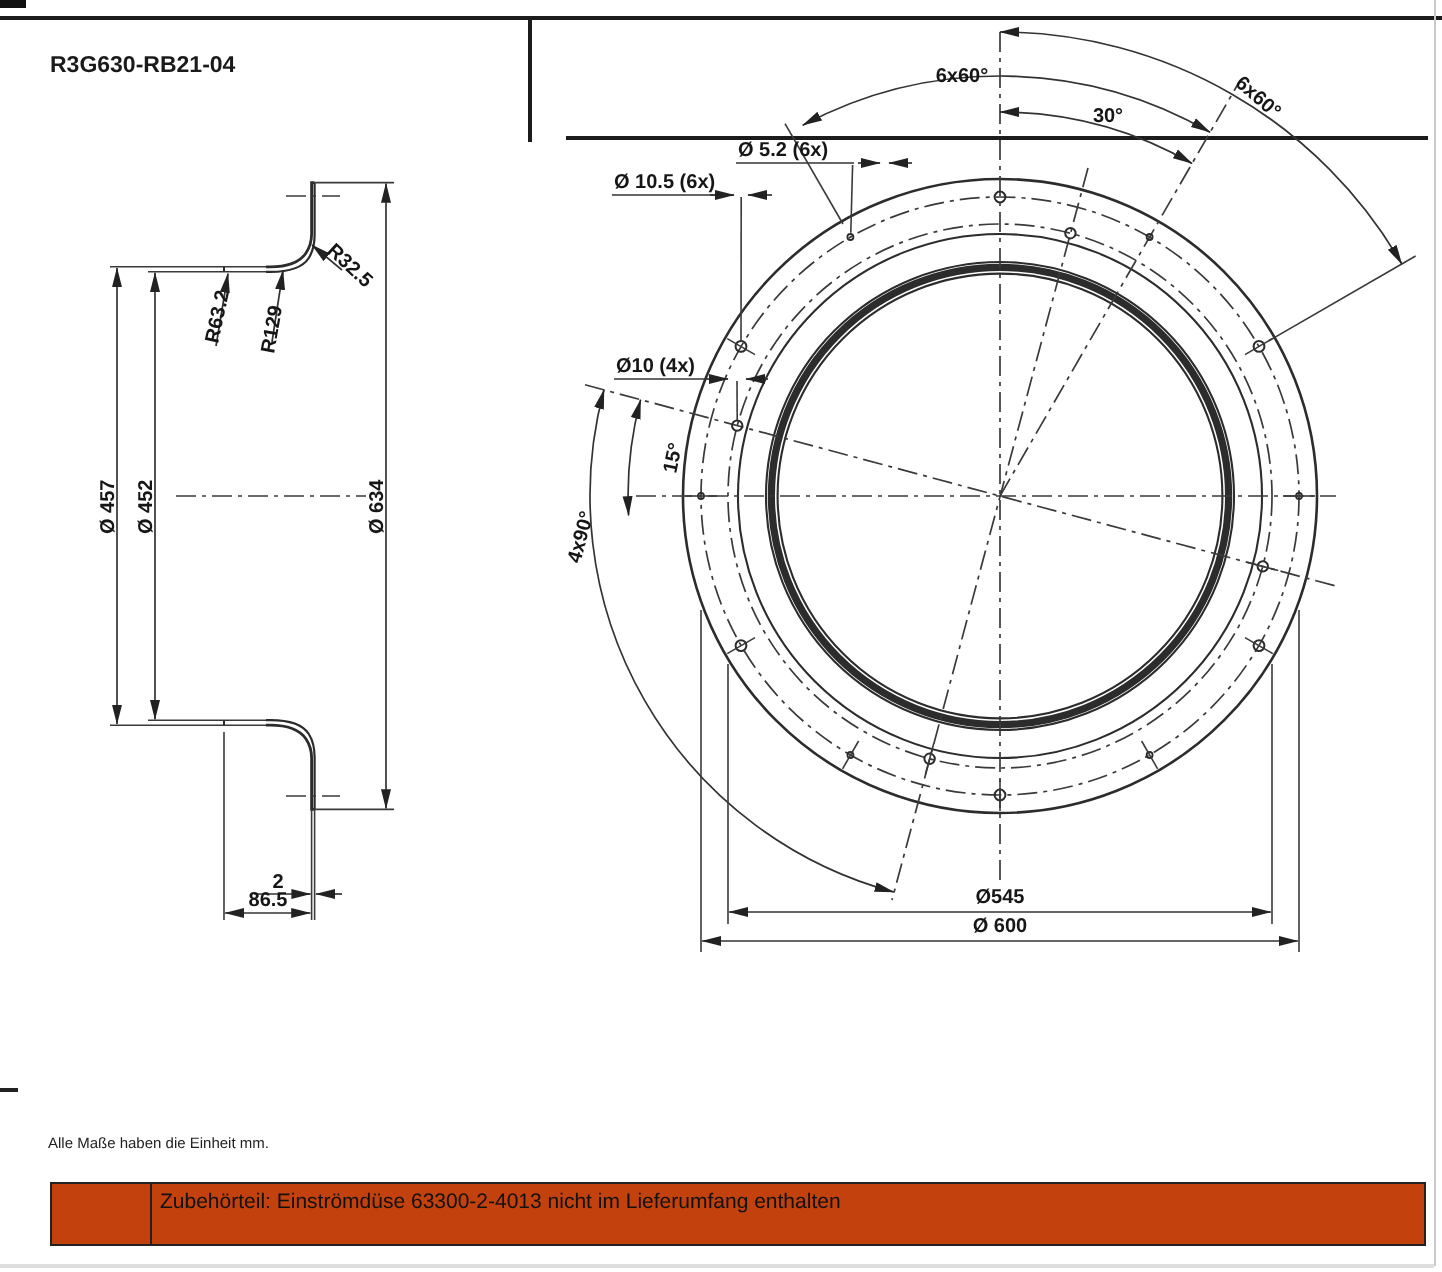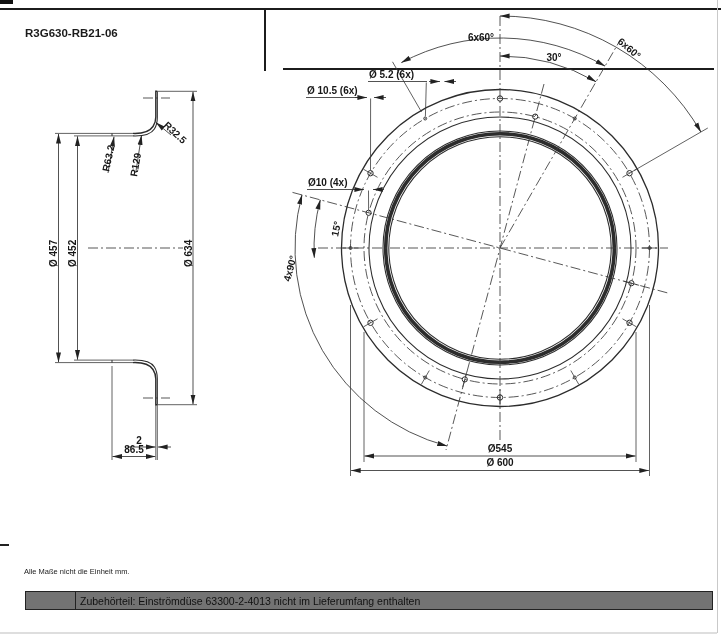--- a/index.html
+++ b/index.html
@@ -6,41 +6,41 @@
   .page{position:relative;width:721px;height:636px;background:#ffffff;overflow:hidden;
         font-family:"Liberation Sans","DejaVu Sans",sans-serif;color:#1a1a1a;}
   .top-rule{position:absolute;left:0;top:8px;width:721px;height:2px;background:#1c1c1c;}
   .corner-mark{position:absolute;left:0;top:0;width:13px;height:4px;background:#111;}
   .title-divider{position:absolute;left:264px;top:9px;width:2px;height:62px;background:#1c1c1c;}
   .title-rule{position:absolute;left:283px;top:68px;width:431px;height:1.5px;background:#1c1c1c;}
   .part-number{position:absolute;left:25px;top:27px;font-size:11.5px;font-weight:bold;letter-spacing:0px;}
   .doc-title{position:absolute;left:283px;top:24px;font-size:25px;letter-spacing:-0.3px;}
   .fold-mark{position:absolute;left:0;top:544px;width:9px;height:2px;background:#222;}
   .units-note{position:absolute;left:24px;top:567px;font-size:7.5px;color:#222;}
-  .acc-box{position:absolute;left:25px;top:591px;width:688px;height:19px;border:1.4px solid #222;box-sizing:border-box;background:#737373;}
+  .acc-box{position:absolute;left:25px;top:591px;width:688px;height:32px;border:1.4px solid #222;box-sizing:border-box;background:#c2410c;}
   .acc-cell{position:absolute;left:0;top:0;width:50px;height:100%;border-right:1.2px solid #222;box-sizing:border-box;}
   .acc-text{position:absolute;left:54px;top:2.5px;font-size:10.5px;color:#111;white-space:nowrap;}
   .edge-right{position:absolute;right:3px;top:0;width:1.5px;height:633px;background:#c9c9c9;}
   .edge-bottom{position:absolute;left:0;top:632px;width:717px;height:1.5px;background:#dedede;}
   svg{position:absolute;left:0;top:0;}
   svg text{font-family:"Liberation Sans","DejaVu Sans",sans-serif;font-weight:bold;fill:#161616;}
   .obj{stroke:#2c2c2c;fill:none;}
   .thin{stroke:#3a3a3a;fill:none;stroke-width:0.8;}
   .cl{stroke:#3a3a3a;fill:none;stroke-width:0.85;stroke-dasharray:10 3 2 3;}
   .dim{stroke:#333;fill:none;stroke-width:0.85;}
   .dt{font-size:10px;}
 </style>
 </head>
 <body>
 
 <div class="page">
   <div class="corner-mark"></div>
   <div class="top-rule"></div>
   <div class="title-divider"></div>
-  <div class="part-number">R3G630-RB21-06</div>
+  <div class="part-number">R3G630-RB21-04</div>
   <div class="title-rule"></div>
   <div class="fold-mark"></div>
 
   <svg width="721" height="486" viewBox="0 80 721 486">
     <defs>
       <marker id="arr" viewBox="0 0 10 6" refX="9.6" refY="3" markerWidth="10" markerHeight="6" orient="auto-start-reverse" markerUnits="userSpaceOnUse">
         <path d="M0,0.5 L10,3 L0,5.5 Z" fill="#222"></path>
       </marker>
     </defs>
 
@@ -178,21 +178,21 @@
       <path class="thin" d="M636,412 V542"></path>
       <path class="dim" marker-start="url(#arr)" marker-end="url(#arr)" d="M364.6,536 H635.4"></path>
       <text class="dt" x="500" y="531.5" text-anchor="middle">Ø545</text>
       <path class="thin" d="M350.5,385 V556"></path>
       <path class="thin" d="M649.5,385 V556"></path>
       <path class="dim" marker-start="url(#arr)" marker-end="url(#arr)" d="M351.1,550.5 H648.9"></path>
       <text class="dt" x="500" y="546" text-anchor="middle">Ø 600</text>
     </g>
   </svg>
 
-  <div class="units-note">Alle Maße nicht die Einheit mm.</div>
+  <div class="units-note">Alle Maße haben die Einheit mm.</div>
 
   <div class="acc-box">
     <div class="acc-cell"></div>
     <div class="acc-text">Zubehörteil: Einströmdüse 63300-2-4013 nicht im Lieferumfang enthalten</div>
   </div>
 
   <div class="edge-right"></div>
   <div class="edge-bottom"></div>
 </div>
 

